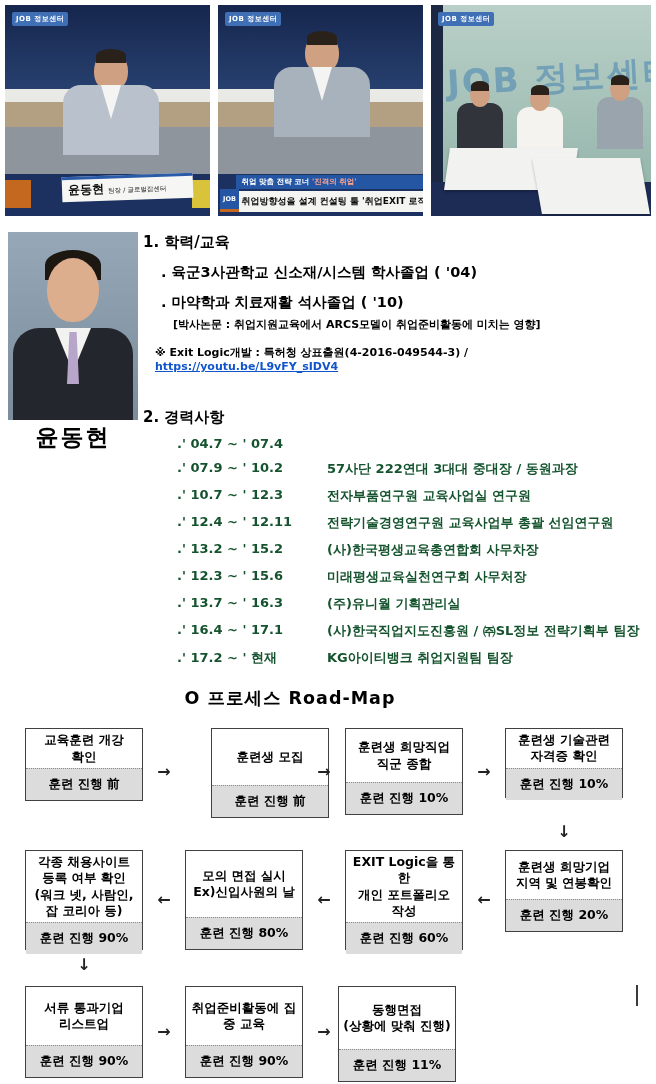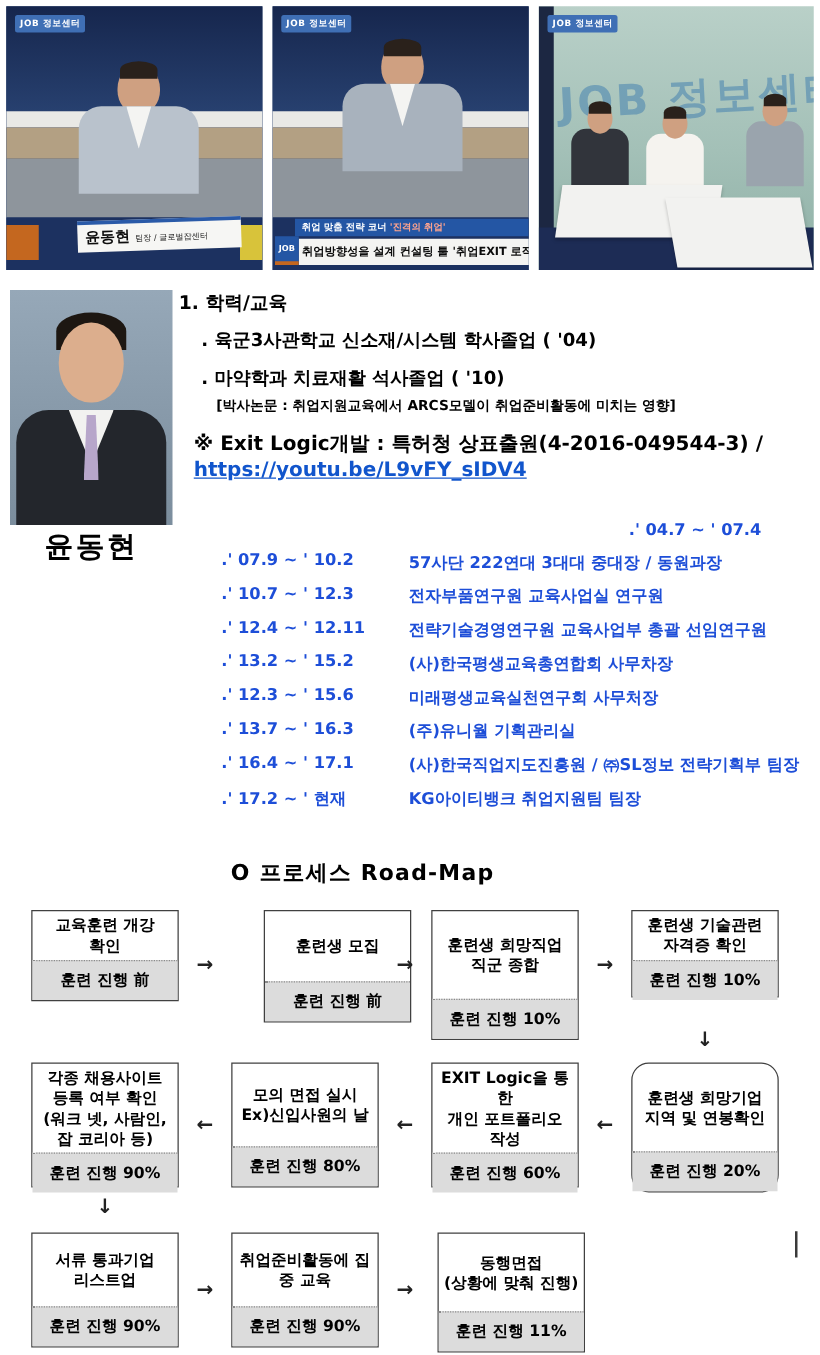--- a/index.html
+++ b/index.html
@@ -58,26 +58,26 @@
   .photo .p-body{position:absolute;top:96px;left:5px;width:120px;height:92px;border-radius:26px 26px 0 0;background:#23262c;}
   .photo .p-shirt{position:absolute;top:96px;left:47px;width:36px;height:44px;background:#f2f2f0;clip-path:polygon(0 0,100% 0,50% 100%);}
   .photo .p-tie{position:absolute;top:100px;left:59px;width:12px;height:52px;background:#b7a6ca;clip-path:polygon(20% 0,80% 0,100% 100%,0 100%);}
   .profile-name{position:absolute;left:8px;top:422px;width:130px;text-align:center;
       font-size:23px;font-weight:bold;color:#000;letter-spacing:2px;}
 
   .edu-block{position:absolute;left:143px;top:233px;width:510px;}
   .sec-heading{font-size:15px;font-weight:bold;color:#000;}
   .edu-item{font-size:14.5px;font-weight:bold;margin:11px 0 0 18px;color:#000;}
   .thesis{font-size:11px;font-weight:bold;margin:5px 0 12px 30px;color:#000;}
-  .patent{font-size:16px;font-weight:bold;margin:13px 0 0 12px;color:#000;}
+  .patent{font-size:11px;font-weight:bold;margin:13px 0 0 12px;color:#000;}
   .patent a{color:#1155cc;text-decoration:underline;}
 
   .career-block{position:absolute;left:143px;top:408px;width:510px;}
   .career-rows{margin-top:6px;}
-  .career-row{display:flex;margin-top:9px;font-size:13px;font-weight:bold;color:#1d4ed8;justify-content:flex-end;}
+  .career-row{display:flex;margin-top:9px;font-size:13px;font-weight:bold;color:#14532d;}
   .career-period{width:150px;margin-left:34px;flex-shrink:0;white-space:nowrap;}
   .career-desc{flex:1;white-space:nowrap;}
 
   
   .roadmap-title{position:absolute;top:686px;left:0;width:580px;text-align:center;
       font-size:17.5px;font-weight:bold;color:#000;letter-spacing:1px;}
   .rbox{position:absolute;width:118px;border:1.5px solid #404040;background:#fff;
       display:flex;flex-direction:column;box-sizing:border-box;}
   .rbox .box-title{flex:1;display:flex;align-items:center;justify-content:center;text-align:center;
       font-size:12.5px;font-weight:bold;line-height:1.3;white-space:pre-line;padding:3px 2px;color:#000;}
@@ -165,20 +165,21 @@
     <div class="sec-heading">1. 학력/교육</div>
     <div class="edu-item">. 육군3사관학교 신소재/시스템 학사졸업 ( '04)</div>
     <div class="edu-item">. 마약학과 치료재활 석사졸업 ( '10)</div>
     <div class="thesis">[박사논문 : 취업지원교육에서 ARCS모델이 취업준비활동에 미치는 영향]</div>
     <div class="patent">
       <span>※ Exit Logic개발 : 특허청 상표출원(4-2016-049544-3) / </span><a href="#">https://youtu.be/L9vFY_sIDV4</a>
     </div>
   </div>
 
   <div class="career-block">
+    <div class="sec-heading">2. 경력사항</div>
     <div class="career-rows">
       <div class="career-row">
         <span class="career-period">.' 04.7 ~ ' 07.4</span>
       </div>
       <div class="career-row">
         <span class="career-period">.' 07.9 ~ ' 10.2</span>
         <span class="career-desc">57사단 222연대 3대대 중대장 / 동원과장</span>
       </div>
       <div class="career-row">
         <span class="career-period">.' 10.7 ~ ' 12.3</span>
@@ -215,21 +216,21 @@
 
   <div class="rbox" style="left:25px;top:728px;height:73px;">
     <div class="box-title">교육훈련 개강
 확인</div>
     <div class="box-progress">훈련 진행 前</div>
   </div>
   <div class="rbox" style="left:185px;top:728px;height:90px;margin-left:26px;">
     <div class="box-title">훈련생 모집</div>
     <div class="box-progress">훈련 진행 前</div>
   </div>
-  <div class="rbox" style="left:345px;top:728px;height:104px;">
+  <div class="rbox" style="left:345px;top:728px;height:87px;">
     <div class="box-title">훈련생 희망직업
 직군 종합</div>
     <div class="box-progress">훈련 진행 10%</div>
   </div>
   <div class="rbox" style="left:505px;top:728px;height:70px;">
     <div class="box-title">훈련생 기술관련
 자격증 확인</div>
     <div class="box-progress">훈련 진행 10%</div>
   </div>
   <div class="arrow" style="left:146px;top:762px;">→</div>
@@ -248,40 +249,40 @@
     <div class="box-title">모의 면접 실시
 Ex)신입사원의 날</div>
     <div class="box-progress">훈련 진행 80%</div>
   </div>
   <div class="rbox" style="left:345px;top:850px;height:100px;">
     <div class="box-title">EXIT Logic을 통한
 개인 포트폴리오
 작성</div>
     <div class="box-progress">훈련 진행 60%</div>
   </div>
-  <div class="rbox" style="left:505px;top:850px;height:104px;border-radius:14px;">
+  <div class="rbox" style="left:505px;top:850px;height:82px;">
     <div class="box-title">훈련생 희망기업
 지역 및 연봉확인</div>
     <div class="box-progress">훈련 진행 20%</div>
   </div>
   <div class="arrow" style="left:146px;top:890px;">←</div>
   <div class="arrow" style="left:306px;top:890px;">←</div>
   <div class="arrow" style="left:466px;top:890px;">←</div>
   <div class="arrow" style="left:66px;top:955px;">↓</div>
 
   <div class="rbox" style="left:25px;top:986px;height:92px;">
     <div class="box-title">서류 통과기업
 리스트업</div>
     <div class="box-progress">훈련 진행 90%</div>
   </div>
   <div class="rbox" style="left:185px;top:986px;height:92px;">
     <div class="box-title">취업준비활동에 집중 교육</div>
     <div class="box-progress">훈련 진행 90%</div>
   </div>
-  <div class="rbox" style="left:350px;top:986px;height:96px;">
+  <div class="rbox" style="left:338px;top:986px;height:96px;">
     <div class="box-title">동행면접
 (상황에 맞춰 진행)</div>
     <div class="box-progress">훈련 진행 11%</div>
   </div>
   <div class="arrow" style="left:146px;top:1022px;">→</div>
   <div class="arrow" style="left:306px;top:1022px;">→</div>
 
   <div class="cursor-mark"></div>
 </div>
 

